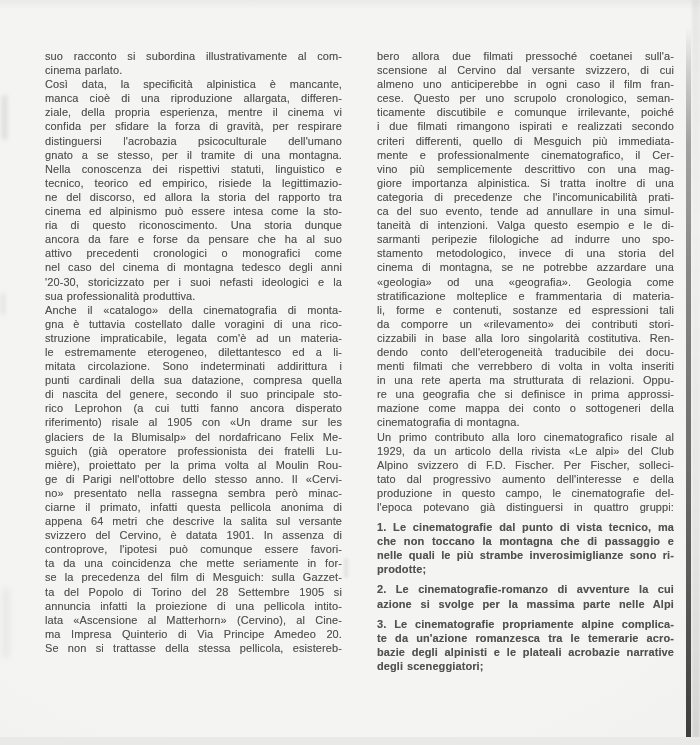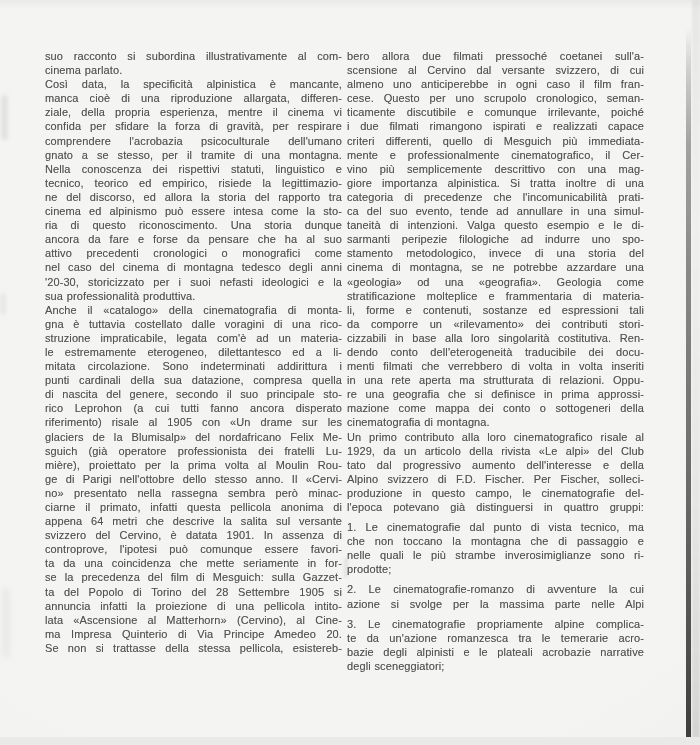--- a/index.html
+++ b/index.html
@@ -17,23 +17,23 @@
     top: 49px;
     width: 297px;
     font-size: 11px;
     line-height: 14.1px;
     color: #525252;
     letter-spacing: 0.1px;
     word-spacing: 0.6px;
     text-shadow: 0 0 0.5px rgba(82,82,82,0.45);
   }
   .col-left  { left: 45px; }
-  .col-right { left: 347px; }
+  .col-right { left: 377px; }
   .para { margin: 0; }
-  .para.gap { margin-top: 6px; }
+  .para.gap { margin-top: 6px; font-weight: bold; }
   .line { height: 14.1px; text-align: left; white-space: nowrap; }
   .line.just { text-align: justify; text-align-last: justify; text-justify: inter-word; white-space: normal; }
   
   .edge-shadow-right {
     position: absolute;
     left: 686px; top: 28px;
     width: 5px; height: 717px;
     border-radius: 2px;
     background: linear-gradient(to bottom,
       rgba(40,40,40,0) 0%,
@@ -81,21 +81,21 @@
   <div class="col col-left">
       <div class="para">
         <div class="line just">suo racconto si subordina illustrativamente al com-</div>
         <div class="line">cinema parlato.</div>
       </div>
       <div class="para">
         <div class="line just">Così data, la specificità alpinistica è mancante,</div>
         <div class="line just">manca cioè di una riproduzione allargata, differen-</div>
         <div class="line just">ziale, della propria esperienza, mentre il cinema vi</div>
         <div class="line just">confida per sfidare la forza di gravità, per respirare</div>
-        <div class="line just">comprendere l'acrobazia psicoculturale dell'umano</div>
+        <div class="line just">distinguersi l'acrobazia psicoculturale dell'umano</div>
         <div class="line just">gnato a se stesso, per il tramite di una montagna.</div>
       </div>
       <div class="para">
         <div class="line just">Nella conoscenza dei rispettivi statuti, linguistico e</div>
         <div class="line just">tecnico, teorico ed empirico, risiede la legittimazio-</div>
         <div class="line just">ne del discorso, ed allora la storia del rapporto tra</div>
         <div class="line just">cinema ed alpinismo può essere intesa come la sto-</div>
         <div class="line just">ria di questo riconoscimento. Una storia dunque</div>
         <div class="line just">ancora da fare e forse da pensare che ha al suo</div>
         <div class="line just">attivo precedenti cronologici o monografici come</div>
@@ -131,21 +131,21 @@
         <div class="line just">Se non si trattasse della stessa pellicola, esistereb-</div>
       </div>
     </div>
   <div class="col col-right">
       <div class="para">
         <div class="line just">bero allora due filmati pressoché coetanei sull'a-</div>
         <div class="line just">scensione al Cervino dal versante svizzero, di cui</div>
         <div class="line just">almeno uno anticiperebbe in ogni caso il film fran-</div>
         <div class="line just">cese. Questo per uno scrupolo cronologico, seman-</div>
         <div class="line just">ticamente discutibile e comunque irrilevante, poiché</div>
-        <div class="line just">i due filmati rimangono ispirati e realizzati capace</div>
+        <div class="line just">i due filmati rimangono ispirati e realizzati secondo</div>
         <div class="line just">criteri differenti, quello di Mesguich più immediata-</div>
         <div class="line just">mente e professionalmente cinematografico, il Cer-</div>
         <div class="line just">vino più semplicemente descrittivo con una mag-</div>
         <div class="line just">giore importanza alpinistica. Si tratta inoltre di una</div>
         <div class="line just">categoria di precedenze che l'incomunicabilità prati-</div>
         <div class="line just">ca del suo evento, tende ad annullare in una simul-</div>
         <div class="line just">taneità di intenzioni. Valga questo esempio e le di-</div>
         <div class="line just">sarmanti peripezie filologiche ad indurre uno spo-</div>
         <div class="line just">stamento metodologico, invece di una storia del</div>
         <div class="line just">cinema di montagna, se ne potrebbe azzardare una</div>
@@ -157,22 +157,22 @@
         <div class="line just">dendo conto dell'eterogeneità traducibile dei docu-</div>
         <div class="line just">menti filmati che verrebbero di volta in volta inseriti</div>
         <div class="line just">in una rete aperta ma strutturata di relazioni. Oppu-</div>
         <div class="line just">re una geografia che si definisce in prima approssi-</div>
         <div class="line just">mazione come mappa dei conto o sottogeneri della</div>
         <div class="line">cinematografia di montagna.</div>
       </div>
       <div class="para">
         <div class="line just">Un primo contributo alla loro cinematografico risale al</div>
         <div class="line just">1929, da un articolo della rivista «Le alpi» del Club</div>
+        <div class="line just">Alpino svizzero di F.D. Fischer. Per Fischer, solleci-</div>
         <div class="line just">tato dal progressivo aumento dell'interesse e della</div>
-        <div class="line just">Alpino svizzero di F.D. Fischer. Per Fischer, solleci-</div>
         <div class="line just">produzione in questo campo, le cinematografie del-</div>
         <div class="line just">l'epoca potevano già distinguersi in quattro gruppi:</div>
       </div>
       <div class="para gap">
         <div class="line just">1. Le cinematografie dal punto di vista tecnico, ma</div>
         <div class="line just">che non toccano la montagna che di passaggio e</div>
         <div class="line just">nelle quali le più strambe inverosimiglianze sono ri-</div>
         <div class="line">prodotte;</div>
       </div>
       <div class="para gap">

